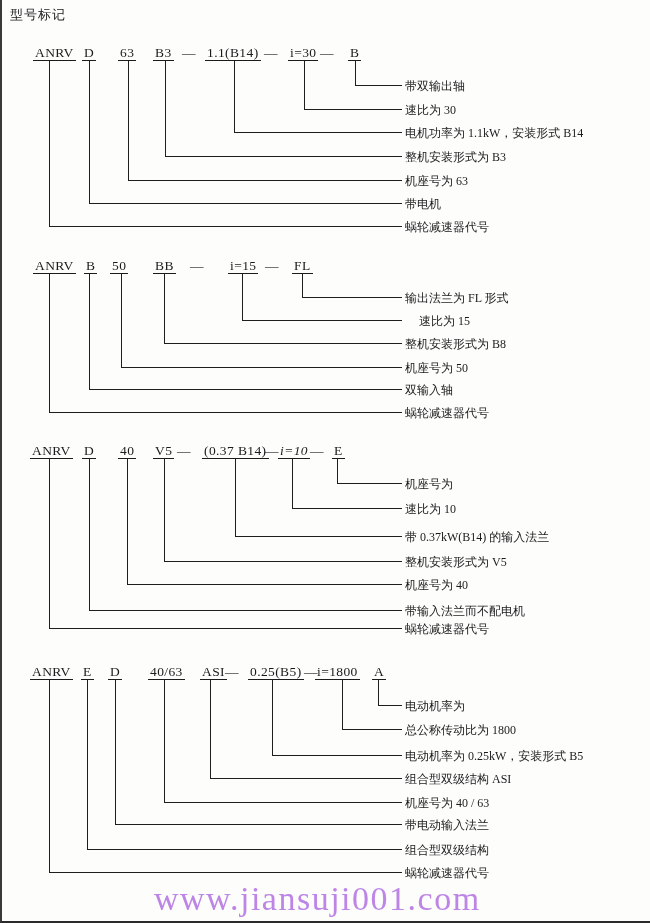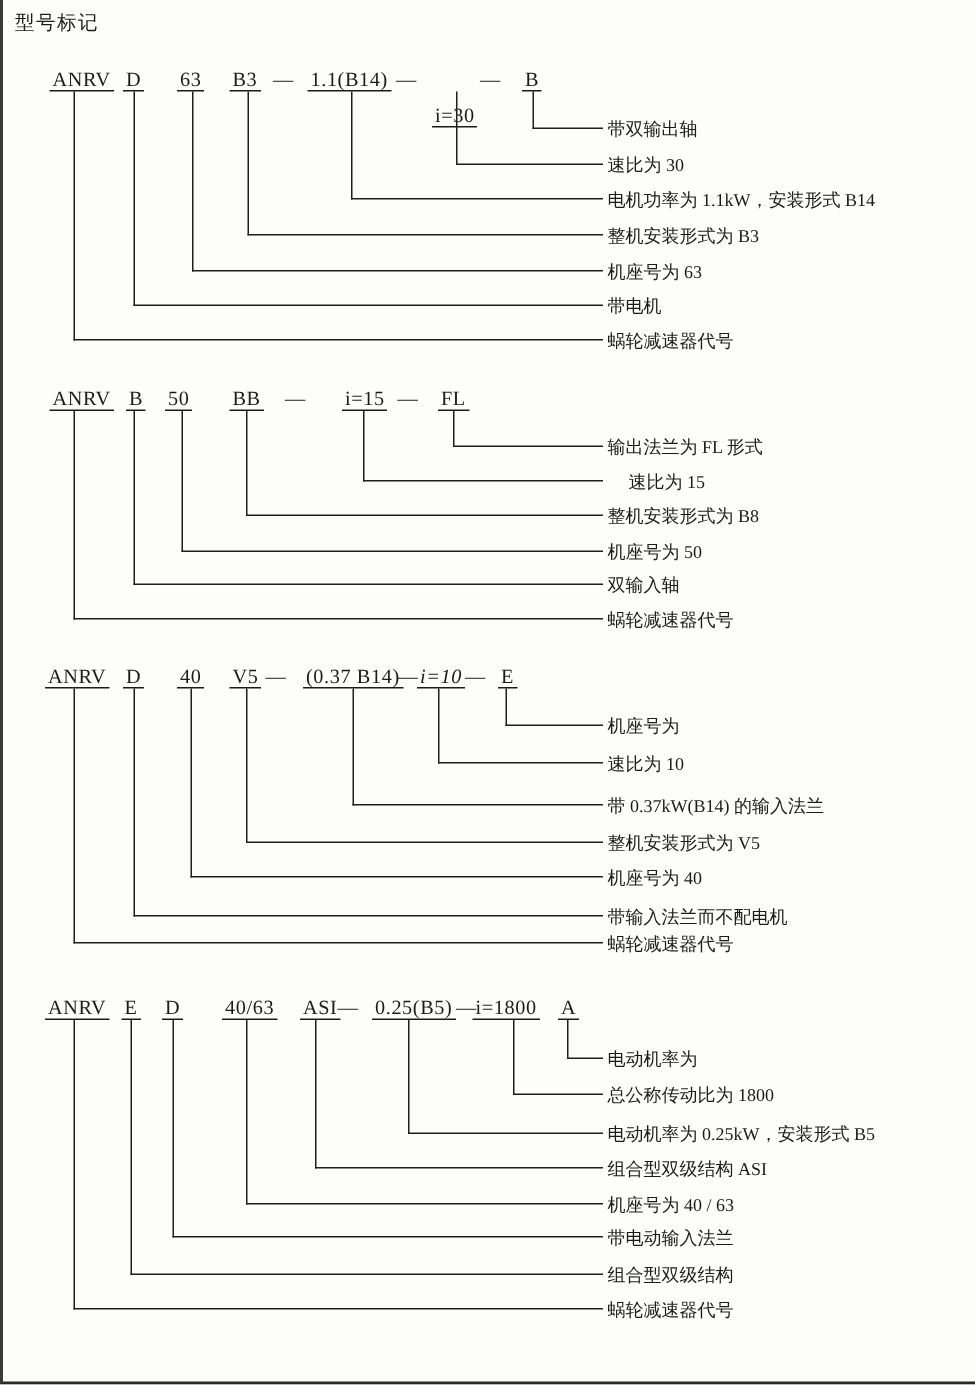--- a/index.html
+++ b/index.html
@@ -39,21 +39,21 @@
 <div class="page">
   <div class="doc-title">型号标记</div>
   <div class="block" style="top: 40px;">
       <span class="tok u" style="left: 33px; top: 5px;">ANRV</span>
       <span class="tok u" style="left: 82px; top: 5px;">D</span>
       <span class="tok u" style="left: 118px; top: 5px;">63</span>
       <span class="tok u" style="left: 153px; top: 5px;">B3</span>
       <span class="tok" style="left: 180px; top: 5px;">—</span>
       <span class="tok u" style="left: 205px; top: 5px;">1.1(B14)</span>
       <span class="tok" style="left: 262px; top: 5px;">—</span>
-      <span class="tok u" style="left: 288px; top: 5px; margin-top: 24px;">i=30</span>
+      <span class="tok u" style="left: 288px; top: 5px;">i=30</span>
       <span class="tok" style="left: 318px; top: 5px;">—</span>
       <span class="tok u" style="left: 348px; top: 5px;">B</span>
       <div class="vl" style="left: 352.5px; top: 21px; height: 25px; background: rgb(30, 30, 30);"></div>
       <div class="hl" style="left: 352.5px; top: 45px; width: 47px; background: rgb(30, 30, 30);"></div>
       <span class="lab" style="left: 403px; top: 38px;">带双输出轴</span>
       <div class="vl" style="left: 301.5px; top: 21px; height: 49px; background: rgb(30, 30, 30);"></div>
       <div class="hl" style="left: 301.5px; top: 69px; width: 98px; background: rgb(30, 30, 30);"></div>
       <span class="lab" style="left: 403px; top: 62px;">速比为 30</span>
       <div class="vl" style="left: 231.5px; top: 21px; height: 72px; background: rgb(30, 30, 30);"></div>
       <div class="hl" style="left: 231.5px; top: 92px; width: 168px; background: rgb(30, 30, 30);"></div>
@@ -161,13 +161,14 @@
       <div class="vl" style="left: 112.5px; top: 22px; height: 145px; background: rgb(30, 30, 30);"></div>
       <div class="hl" style="left: 112.5px; top: 166px; width: 287px; background: rgb(30, 30, 30);"></div>
       <span class="lab" style="left: 403px; top: 159px;">带电动输入法兰</span>
       <div class="vl" style="left: 84.5px; top: 22px; height: 170px; background: rgb(30, 30, 30);"></div>
       <div class="hl" style="left: 84.5px; top: 191px; width: 315px; background: rgb(30, 30, 30);"></div>
       <span class="lab" style="left: 403px; top: 184px;">组合型双级结构</span>
       <div class="vl" style="left: 46.5px; top: 22px; height: 193px; background: rgb(30, 30, 30);"></div>
       <div class="hl" style="left: 46.5px; top: 214px; width: 353px; background: rgb(30, 30, 30);"></div>
       <span class="lab" style="left: 403px; top: 207px;">蜗轮减速器代号</span>
     </div>
+  <div class="watermark" style="color: rgb(189, 133, 230);">www.jiansuji001.com</div>
 </div>
 
 </body></html>

